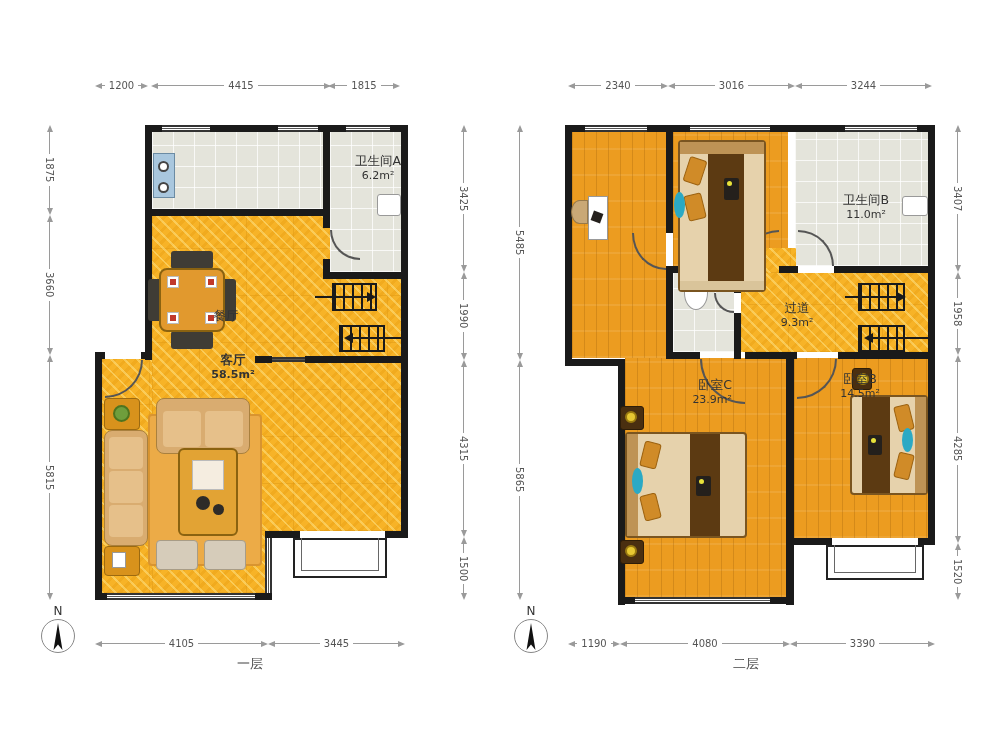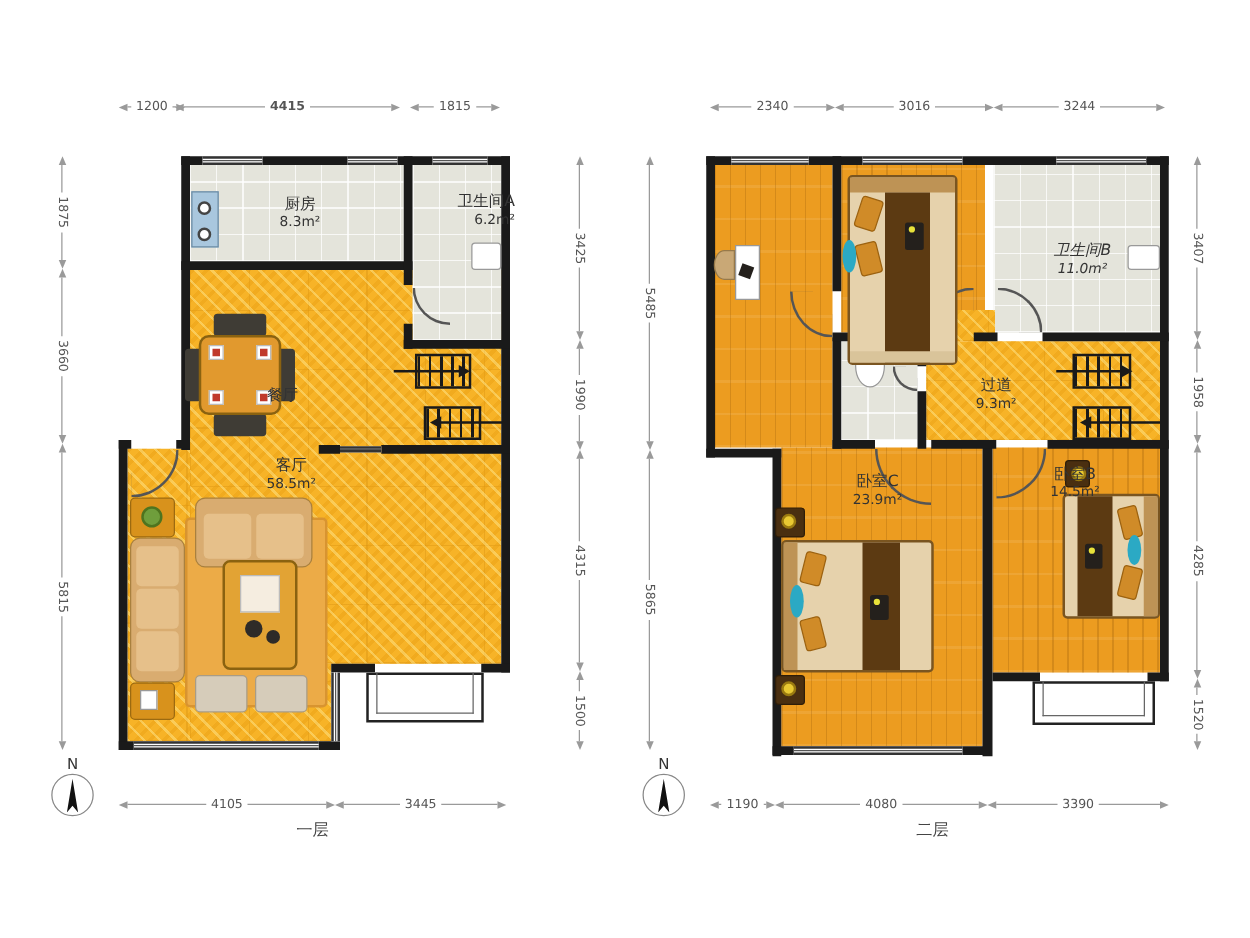--- a/index.html
+++ b/index.html
@@ -147,42 +147,38 @@
   </div>
   <div class="el sidetbl" style="left:104px;top:546px;width:36px;height:30px;"></div>
   <div class="el" style="left:112px;top:552px;width:14px;height:16px;background:#fff;border:1px solid #999;"></div>
   <div class="el" style="left:178px;top:448px;width:60px;height:88px;background:#E2A334;border:2px solid #8a6210;border-radius:6px;"></div>
   <div class="el" style="left:192px;top:460px;width:32px;height:30px;background:#F5EDE0;border:1px solid #bbb;"></div>
   <div class="el" style="left:196px;top:496px;width:14px;height:14px;background:#2e2b28;border-radius:50%;"></div>
   <div class="el" style="left:213px;top:504px;width:11px;height:11px;background:#2e2b28;border-radius:50%;"></div>
   <div class="el" style="left:156px;top:540px;width:42px;height:30px;background:#D6CCBA;border:1px solid #a89c86;border-radius:4px;"></div>
   <div class="el" style="left:204px;top:540px;width:42px;height:30px;background:#D6CCBA;border:1px solid #a89c86;border-radius:4px;"></div>
 
-  <div class="el room-label" style="left:190px;top:155px;width:100px;">
-    <span class="rn">厨房</span>
-    <span class="ra">8.3m²</span>
-  </div>
-  <div class="el room-label" style="left:312px;top:153px;width:100px;text-align:right;">
+  <div class="el room-label" style="left:328px;top:153px;width:100px;">
     <span class="rn">卫生间A</span>
     <span class="ra">6.2m²</span>
   </div>
   <div class="el room-label" style="left:176px;top:308px;width:100px;">
     <span class="rn">餐厅</span>
   </div>
-  <div class="el room-label" style="left:183px;top:364px;width:100px;">
+  <div class="el room-label" style="left:183px;top:352px;width:100px;font-weight:bold;">
     <span class="rn">客厅</span>
     <span class="ra">58.5m²</span>
   </div>
 
   <div class="el dim dim-h" style="left:95px;top:80px;width:53px;">
       <span class="dline"></span>
       <span class="dlab">1200</span>
       <span class="dline"></span>
     </div>
-  <div class="el dim dim-h" style="left:140px;top:80px;width:180px;font-weight:bold;">
+  <div class="el dim dim-h" style="left:151px;top:80px;width:180px;">
       <span class="dline"></span>
       <span class="dlab">4415</span>
       <span class="dline"></span>
     </div>
   <div class="el dim dim-h" style="left:328px;top:80px;width:72px;">
       <span class="dline"></span>
       <span class="dlab">1815</span>
       <span class="dline"></span>
     </div>
   <div class="el dim dim-v" style="left:44px;top:125px;height:90px;">
@@ -334,29 +330,29 @@
     <div style="position:absolute;right:0;top:0;width:11px;height:100%;background:#BE9355;"></div>
     <div class="runner" style="left:10px;top:0;width:28px;height:96px;"></div>
     <div class="pillow" style="left:44px;top:8px;width:16px;height:26px;transform:rotate(-14deg);"></div>
     <div class="pillow" style="left:44px;top:56px;width:16px;height:26px;transform:rotate(14deg);"></div>
     <div class="remote" style="left:16px;top:38px;width:14px;height:20px;">
         <i></i>
       </div>
   </div>
   <div class="el teal" style="left:902px;top:428px;width:11px;height:24px;"></div>
 
-  <div class="el room-label" style="left:816px;top:192px;width:100px;font-style:italic;">
+  <div class="el room-label" style="left:816px;top:192px;width:100px;">
     <span class="rn">卫生间B</span>
     <span class="ra">11.0m²</span>
   </div>
   <div class="el room-label" style="left:747px;top:300px;width:100px;">
     <span class="rn">过道</span>
     <span class="ra">9.3m²</span>
   </div>
-  <div class="el room-label" style="left:652px;top:377px;width:100px;">
+  <div class="el room-label" style="left:632px;top:377px;width:100px;text-align:right;">
     <span class="rn">卧室C</span>
     <span class="ra">23.9m²</span>
   </div>
   <div class="el room-label" style="left:810px;top:371px;width:100px;">
     <span class="rn">卧室B</span>
     <span class="ra">14.5m²</span>
   </div>
 
   <div class="el dim dim-h" style="left:568px;top:80px;width:100px;">
       <span class="dline"></span>

